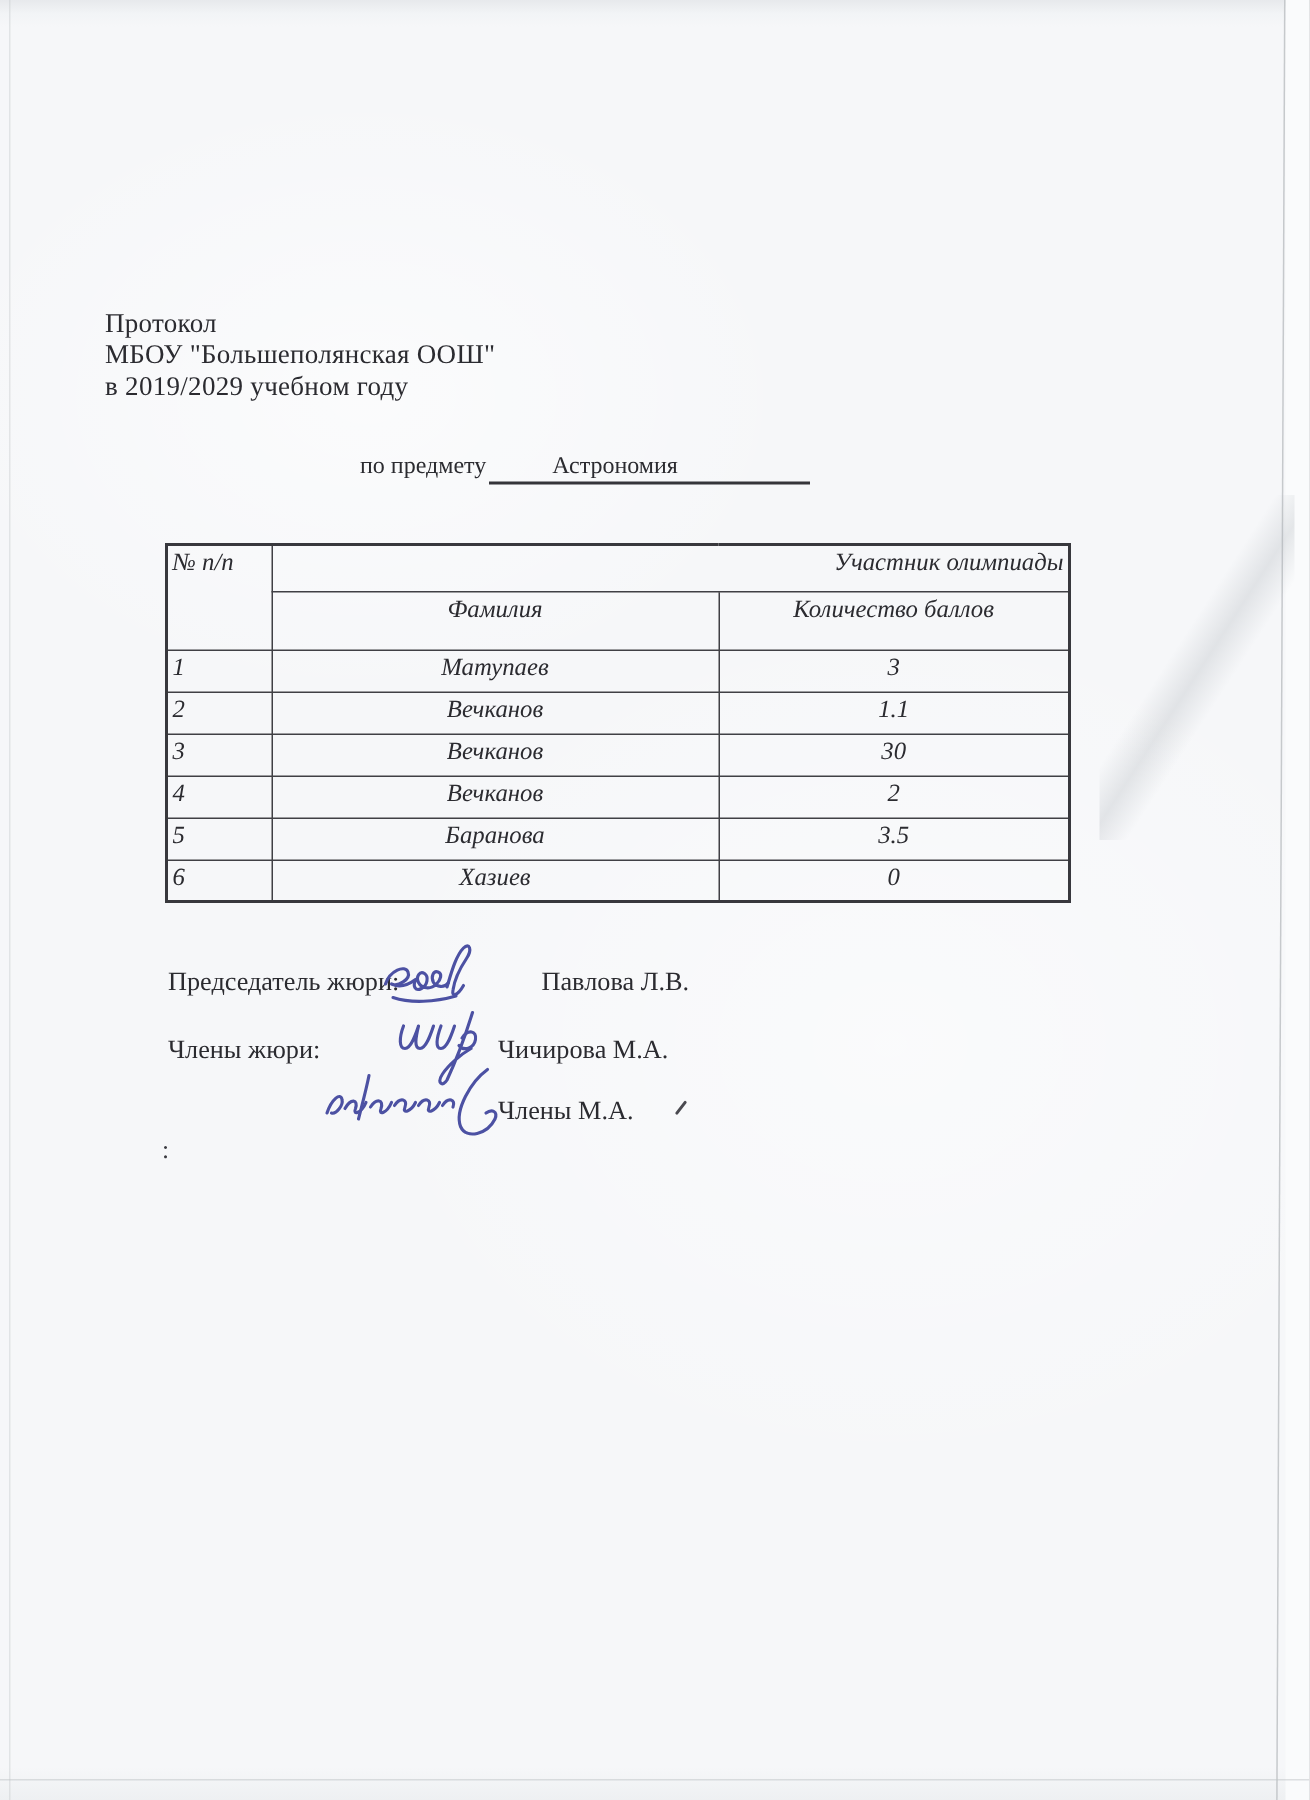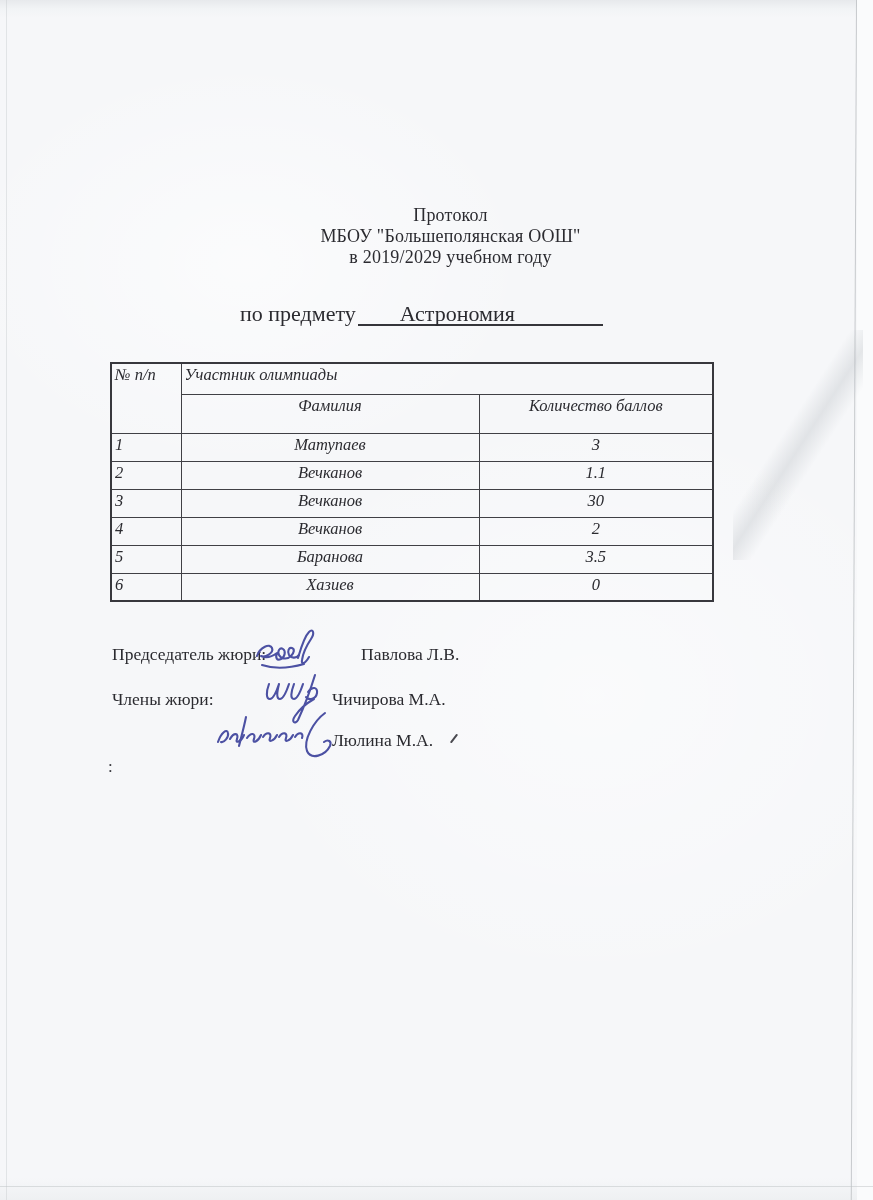--- a/index.html
+++ b/index.html
@@ -22,41 +22,41 @@
   .edge-left-line   { position:absolute; top:0; left:6px; width:1px; height:100%; background:rgba(200,203,206,.45); }
   .edge-bottom-line { position:absolute; left:0; bottom:13px; width:100%; height:1px; background:rgba(190,193,196,.5); }
   .crease {
     position:absolute; right:10px; top:330px; width:130px; height:230px;
     background:linear-gradient(123deg, transparent 42%, rgba(170,176,182,.28) 51%, transparent 60%);
   }
 
   
   .title-block {
     position:absolute; left:70px; right:42px; top:205px;
-    text-align:center; font-size:18px; line-height:21px; letter-spacing:.2px;
+    font-size:18px; line-height:21px; letter-spacing:.2px;
   }
   
-  .subject-line { position:absolute; left:240px; top:301px; font-size:22px; white-space:nowrap; }
+  .subject-line { position:absolute; left:240px; top:301px; font-size:16px; white-space:nowrap; }
   .subject-fill { display:inline-block; border-bottom:2px solid #35353a; margin-left:2px; line-height:20px; }
   .pad-lead { display:inline-block; width:42px; }
   .pad-tail { display:inline-block; width:88px; }
 
   
   .results-table {
     position:absolute; left:110px; top:362px;
     border-collapse:collapse; table-layout:fixed;
     width:602px; font-size:16.5px;
   }
   .results-table td {
     border:1.5px solid #404045;
     padding:1px 3px; vertical-align:top; line-height:20px;font-style:italic;
   }
   .results-table { border:2px solid #38383d; }
   .h-num   { width:70px; text-align:left; }
-  .h-part  { text-align:left; height:31px; }
+  .h-part  { text-align:right; height:31px; }
   .h-name  { width:298px; text-align:center; height:39px;margin-left:16px; }
   .h-score { width:234px; text-align:center;margin-top:20px; }
   .c-num   { text-align:left; height:28px; }
   .c-name  { text-align:center; }
   .c-score { text-align:center; padding-top:4px; }
 
   
   .sig-label { position:absolute; left:112px; font-size:17.5px; }
   .sig-name  { position:absolute; font-size:17.5px; }
   .sig-svg   { position:absolute; color:var(--signature-ink,#4c51a3); }
@@ -156,18 +156,18 @@
   <svg class="sig-svg" style="left:213px; top:706px;" width="150" height="56" viewBox="0 0 150 56" aria-hidden="true">
     <path d="M5 36 C8 27 14 22 15 27 C16 31 11 37 8 36"></path>
     <path d="M17 33 C21 26 26 27 24 33 C22 38 28 36 31 29"></path>
     <path d="M33 11 C31 21 28 32 26 40"></path>
     <path d="M34 32 C38 26 43 27 41 33 C39 38 45 36 48 29"></path>
     <path d="M50 31 C54 25 59 27 57 32 C55 37 61 35 64 29"></path>
     <path d="M66 31 C70 25 75 27 73 32 C71 37 77 35 80 29"></path>
     <path d="M82 31 C86 25 91 27 89 32"></path>
     <path d="M112 7 C101 15 90 34 94 45 C98 54 112 50 117 40 C119 35 115 33 111 36"></path>
   </svg>
-  <div class="sig-name" style="left:332px; top:730px;">Люлина М.А.</div>
+  <div class="sig-name" style="left:332px; top:730px;">Члены М.А.</div>
   <div class="stray-mark"></div>
 
   <div class="stray-colon">:</div>
 
 </div>
 
 </body></html>

